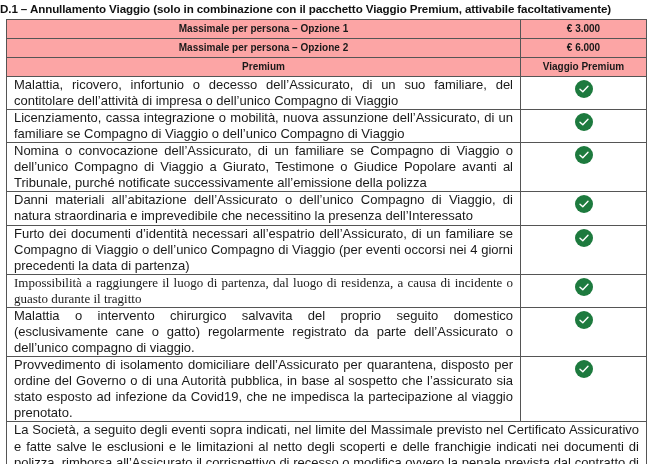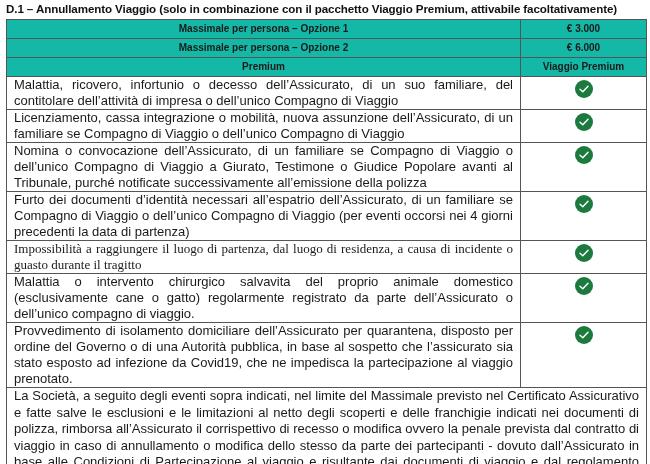--- a/index.html
+++ b/index.html
@@ -1,37 +1,37 @@
 <!DOCTYPE html>
 <html><head>
 <meta charset="utf-8">
 <style>
   html, body { margin: 0; padding: 0; background: #ffffff; }
   body {
     width: 650px; height: 464px; position: relative; overflow: hidden;
     font-family: "Liberation Sans", sans-serif; color: #1a1a1a;
   }
   .title {
-    position: absolute; left: 6px; top: 2px;
+    position: absolute; left: 0; top: 2px;
     font-size: 11.6px; font-weight: bold; letter-spacing: -0.1px;
     white-space: nowrap; color: #111;
   }
   table {
     position: absolute; left: 6px; top: 19px;
     width: 640px; border-collapse: collapse; table-layout: fixed;
   }
   td {
     border: 1px solid #555;
     font-size: 13px; line-height: 16px;
     padding: 0 7px; vertical-align: top;
   }
   col.c1 { width: 514px; }
   col.c2 { width: 126px; }
   tr.hdr td {
-    background: #14b8a6; height: 18px; text-align: center;
+    background: #fca5a5; height: 18px; text-align: center;
     vertical-align: middle; font-weight: bold; font-size: 10px; padding: 0;
   }
   tr.hdr td.val { font-weight: bold; margin-top: 40px; }
   td.evt { text-align: justify; padding-top: 0px; padding-bottom: 0px; }
   td.chk { text-align: center; vertical-align: top; padding-top: 3px; }
   .check {
     display: inline-block; width: 18px; height: 18px; border-radius: 50%;
     background: #1d7a3e; position: relative;
   }
   .check svg { position: absolute; left: 4px; top: 5px; }
@@ -72,33 +72,39 @@
               <path d="M1 4.2 L3.8 6.8 L9 1.2" fill="none" stroke="#ffffff" stroke-width="1.4" stroke-linecap="round" stroke-linejoin="round"></path>
             </svg></span></td>
       </tr>
       <tr style="height: 49px;">
         <td class="evt">Nomina o convocazione dell’Assicurato, di un familiare se Compagno di Viaggio o dell’unico Compagno di Viaggio a Giurato, Testimone o Giudice Popolare avanti al Tribunale, purché notificate successivamente all’emissione della polizza</td>
         <td class="chk"><span class="check" style="background: rgb(29, 122, 62);"><svg width="10" height="8" viewBox="0 0 10 8">
               <path d="M1 4.2 L3.8 6.8 L9 1.2" fill="none" stroke="#ffffff" stroke-width="1.4" stroke-linecap="round" stroke-linejoin="round"></path>
             </svg></span></td>
       </tr>
       <tr style="height: 34px;">
+        <td class="evt">Danni materiali all’abitazione dell’Assicurato o dell’unico Compagno di Viaggio, di natura straordinaria e imprevedibile che necessitino la presenza dell’Interessato</td>
+        <td class="chk"><span class="check" style="background: rgb(29, 122, 62);"><svg width="10" height="8" viewBox="0 0 10 8">
+              <path d="M1 4.2 L3.8 6.8 L9 1.2" fill="none" stroke="#ffffff" stroke-width="1.4" stroke-linecap="round" stroke-linejoin="round"></path>
+            </svg></span></td>
+      </tr>
+      <tr style="height: 34px;">
         <td class="evt">Furto dei documenti d’identità necessari all’espatrio dell’Assicurato, di un familiare se Compagno di Viaggio o dell’unico Compagno di Viaggio (per eventi occorsi nei 4 giorni precedenti la data di partenza)</td>
         <td class="chk"><span class="check" style="background: rgb(29, 122, 62);"><svg width="10" height="8" viewBox="0 0 10 8">
               <path d="M1 4.2 L3.8 6.8 L9 1.2" fill="none" stroke="#ffffff" stroke-width="1.4" stroke-linecap="round" stroke-linejoin="round"></path>
             </svg></span></td>
       </tr>
       <tr style="height: 23px; font-family: Liberation Serif, serif;">
         <td class="evt">Impossibilità a raggiungere il luogo di partenza, dal luogo di residenza, a causa di incidente o guasto durante il tragitto</td>
         <td class="chk"><span class="check" style="background: rgb(29, 122, 62);"><svg width="10" height="8" viewBox="0 0 10 8">
               <path d="M1 4.2 L3.8 6.8 L9 1.2" fill="none" stroke="#ffffff" stroke-width="1.4" stroke-linecap="round" stroke-linejoin="round"></path>
             </svg></span></td>
       </tr>
       <tr style="height: 33px;">
-        <td class="evt">Malattia o intervento chirurgico salvavita del proprio animale domestico (esclusivamente cane o gatto) regolarmente registrato da parte dell’Assicurato o dell’unico compagno di viaggio.</td>
+        <td class="evt">Malattia o intervento chirurgico salvavita del proprio seguito domestico (esclusivamente cane o gatto) regolarmente registrato da parte dell’Assicurato o dell’unico compagno di viaggio.</td>
         <td class="chk"><span class="check" style="background: rgb(29, 122, 62);"><svg width="10" height="8" viewBox="0 0 10 8">
               <path d="M1 4.2 L3.8 6.8 L9 1.2" fill="none" stroke="#ffffff" stroke-width="1.4" stroke-linecap="round" stroke-linejoin="round"></path>
             </svg></span></td>
       </tr>
       <tr style="height: 40px;">
         <td class="evt">Provvedimento di isolamento domiciliare dell’Assicurato per quarantena, disposto per ordine del Governo o di una Autorità pubblica, in base al sospetto che l’assicurato sia stato esposto ad infezione da Covid19, che ne impedisca la partecipazione al viaggio prenotato.</td>
         <td class="chk"><span class="check" style="background: rgb(29, 122, 62);"><svg width="10" height="8" viewBox="0 0 10 8">
               <path d="M1 4.2 L3.8 6.8 L9 1.2" fill="none" stroke="#ffffff" stroke-width="1.4" stroke-linecap="round" stroke-linejoin="round"></path>
             </svg></span></td>
       </tr>

